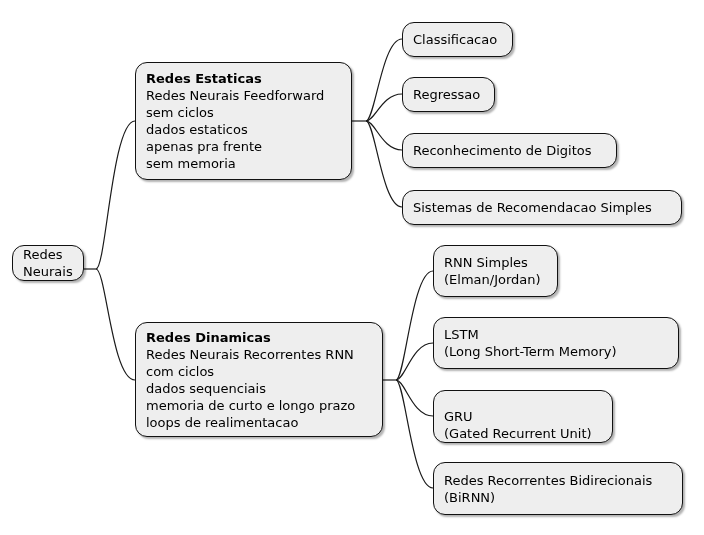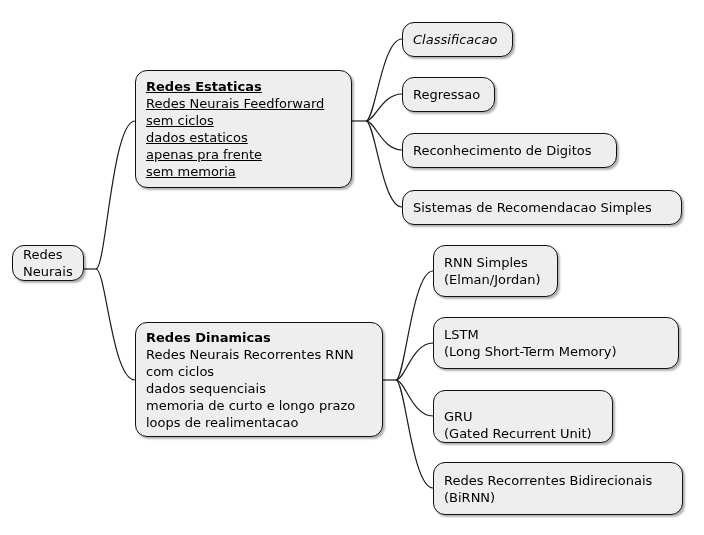--- a/index.html
+++ b/index.html
@@ -35,23 +35,23 @@
     flex-direction: column;
     justify-content: center;
     align-items: flex-start;
     padding: 0 10px;
     white-space: nowrap;
   }
   .node .title { font-weight: bold; }
   .node div { pointer-events: none; }
   
   .n-root        { left: 12px;  top: 245px; width: 72px;  height: 36px; }
-  .n-estaticas   { left: 135px; top: 70px;  width: 217px; height: 118px; text-decoration: underline; }
+  .n-estaticas   { left: 135px; top: 62px;  width: 217px; height: 118px; }
   .n-dinamicas   { left: 135px; top: 322px; width: 248px; height: 115px; }
-  .n-classif     { left: 402px; top: 22px;  width: 111px; height: 35px; font-style: italic; }
+  .n-classif     { left: 402px; top: 22px;  width: 111px; height: 35px; }
   .n-regress     { left: 402px; top: 77px;  width: 93px;  height: 35px; }
   .n-reconhec    { left: 402px; top: 133px; width: 215px; height: 35px; }
   .n-sistemas    { left: 402px; top: 190px; width: 280px; height: 35px; }
   .n-rnn         { left: 433px; top: 245px; width: 125px; height: 52px; }
   .n-lstm        { left: 433px; top: 317px; width: 246px; height: 52px; }
   .n-gru         { left: 433px; top: 390px; width: 180px; height: 53px; justify-content: flex-end; }
   .n-birnn       { left: 433px; top: 462px; width: 250px; height: 53px; }
 </style>
 </head>
 <body>

